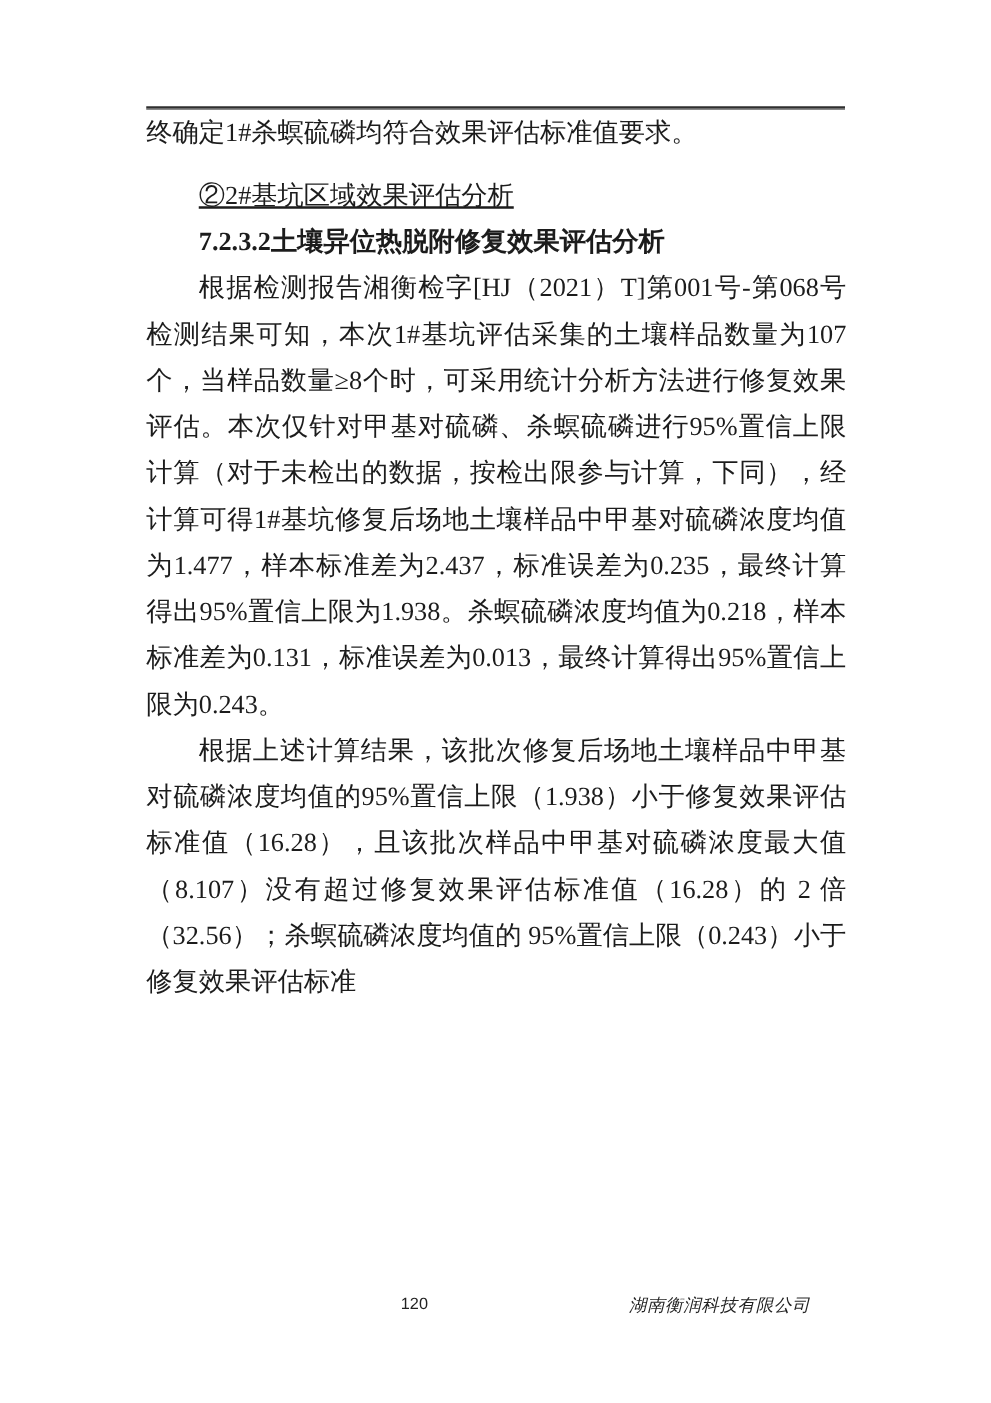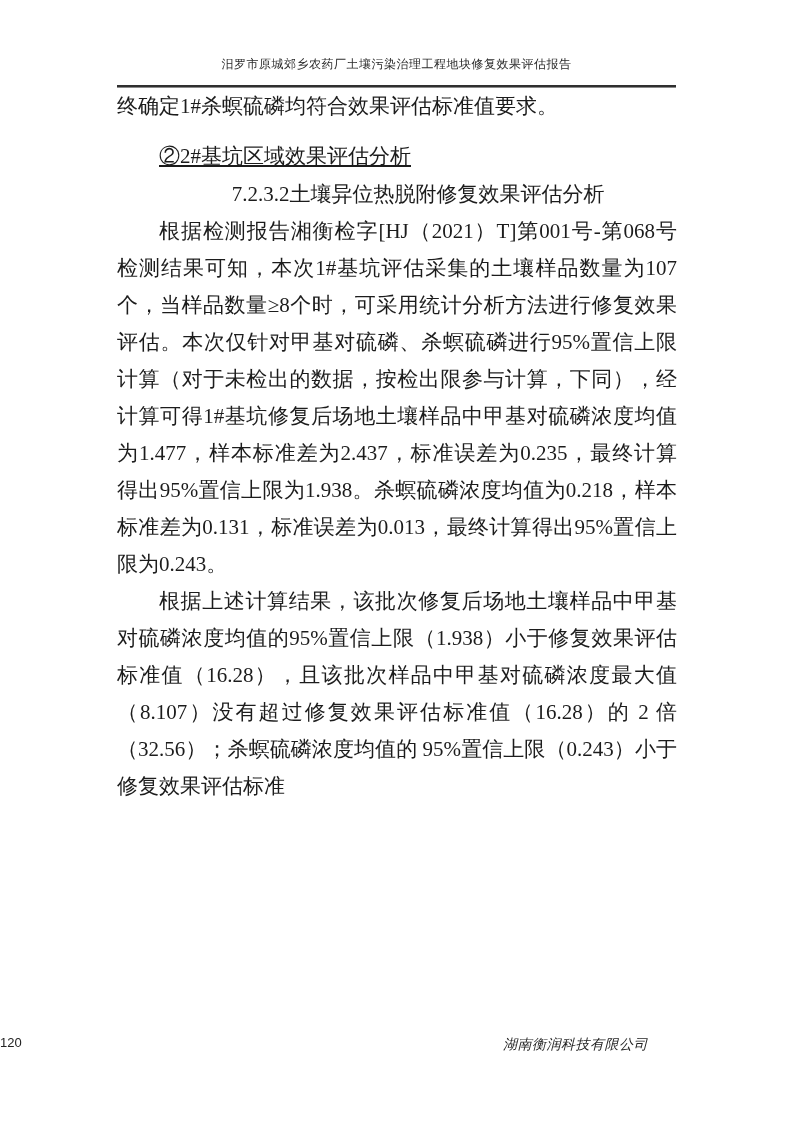--- a/index.html
+++ b/index.html
@@ -40,56 +40,56 @@
     line-height: 37px;
     text-align: justify;
   }
   .content p { margin: 0; }
   .indent { text-indent: 2em; }
   .sp-before { margin-top: 13px !important; text-decoration: underline; }
   .section-heading {
     margin: 0;
     font-size: 21px;
     line-height: 37px;
-    font-weight: normal;
+    font-weight: bold;
     text-indent: 2em;
-    text-align: center;
+    text-align: left;
   }
   .section-heading .num {
     font-family: "Liberation Serif", "DejaVu Serif", serif;
   }
   .section-heading .txt {
     font-family: "Liberation Sans", "DejaVu Sans", sans-serif;
   }
   .footer-page-number {
     position: absolute;
     top: 1035px;
     left: 0;
     width: 663px;
+    text-align: center;
     font-size: 13px;
     font-family: "Liberation Sans", "DejaVu Sans", sans-serif;
     color: #222222;
   }
   .footer-company {
     position: absolute;
     top: 1036px;
     left: 503px;
     font-size: 14px;
     letter-spacing: 0.5px;
     font-style: italic;
     font-family: "DejaVu Serif", "Liberation Serif", serif;
     color: #1f1f1f;
   }
 </style>
 </head>
 <body>
 
 <div class="page">
 
-  <div class="running-header">汨罗市原城郊乡农药厂土壤污染治理工程地块修复效果评估报告</div>
 
   <div class="header-rule"></div>
 
   <div class="content">
 
     <p class="para">终确定1#杀螟硫磷均符合效果评估标准值要求。</p>
 
     <p class="para indent sp-before">②2#基坑区域效果评估分析</p>
 
 

